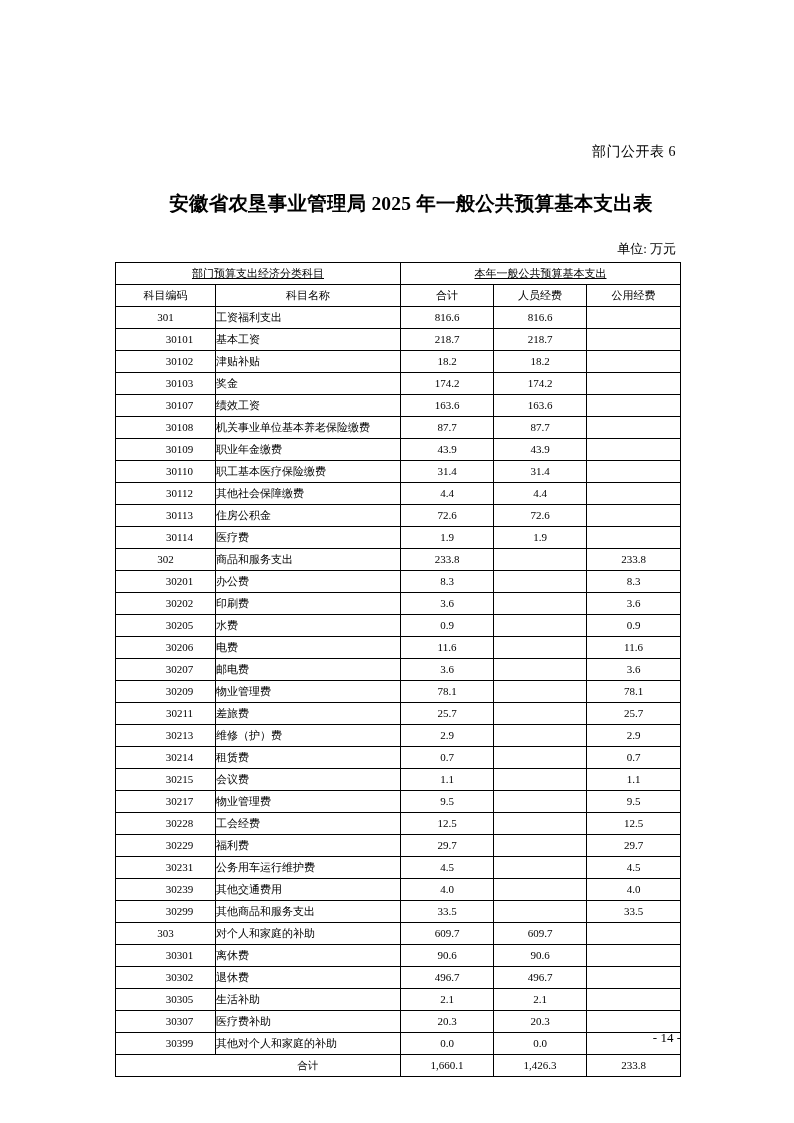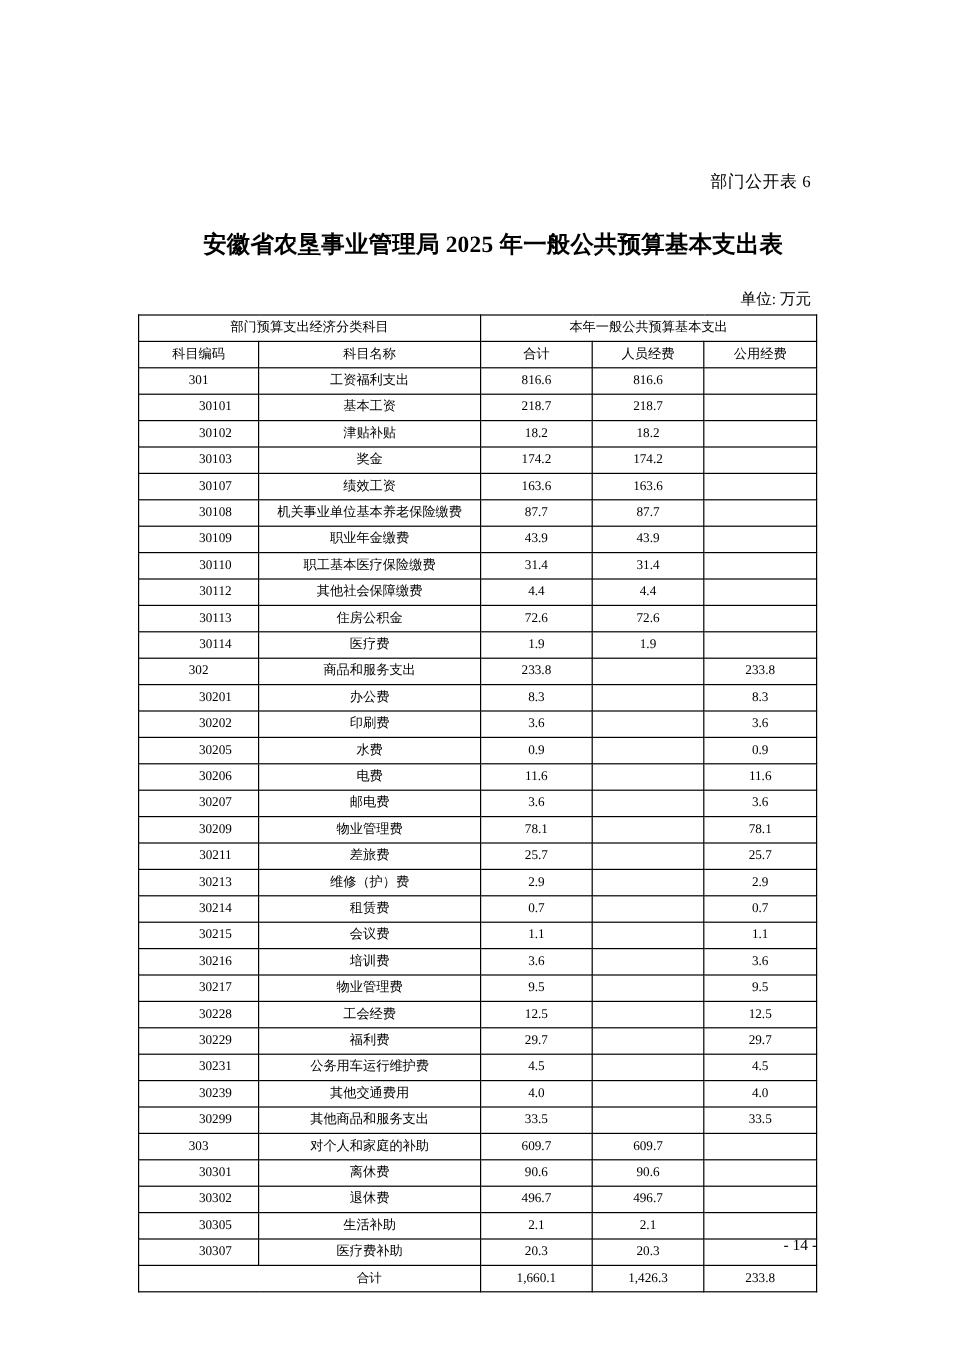--- a/index.html
+++ b/index.html
@@ -70,41 +70,42 @@
     font-weight: normal;
     font-size: 11px;
     vertical-align: middle;
   }
   .hdr-top td {
     text-align: center;
     font-size: 13.5px;
     font-weight: bold;
     height: 23px;
     line-height: 23px;
+    text-decoration: underline;
   }
   .hdr-sub td {
     text-align: center;
     font-size: 13px;
     font-weight: bold;
     height: 23px;
     line-height: 23px;
     margin-top: 12px;
   }
   .c-code {
     width: 100px;
     text-align: center;
     padding-left: 8px;
     font-size: 10.5px;
   }
   .c-code.indent {
     padding-left: 28px;
   }
   .c-name {
     width: 185px;
-    text-align: center;
+    text-align: left;
     padding-left: 20px;
     font-size: 10.5px;
   }
   .c-num {
     width: 93px;
     text-align: center;
     font-size: 12px;
   }
   .total-row td {
     font-weight: bold;
@@ -309,27 +310,20 @@
             <td class="c-num">0.7</td>
           </tr>
           <tr>
             <td class="c-code indent">30215</td>
             <td class="c-name">会议费</td>
             <td class="c-num">1.1</td>
             <td class="c-num"></td>
             <td class="c-num">1.1</td>
           </tr>
           <tr>
-            <td class="c-code indent">30216</td>
-            <td class="c-name">培训费</td>
-            <td class="c-num">3.6</td>
-            <td class="c-num"></td>
-            <td class="c-num">3.6</td>
-          </tr>
-          <tr>
             <td class="c-code indent">30217</td>
             <td class="c-name">物业管理费</td>
             <td class="c-num">9.5</td>
             <td class="c-num"></td>
             <td class="c-num">9.5</td>
           </tr>
           <tr>
             <td class="c-code indent">30228</td>
             <td class="c-name">工会经费</td>
             <td class="c-num">12.5</td>
@@ -390,20 +384,27 @@
             <td class="c-name">生活补助</td>
             <td class="c-num">2.1</td>
             <td class="c-num">2.1</td>
             <td class="c-num"></td>
           </tr>
           <tr>
             <td class="c-code indent">30307</td>
             <td class="c-name">医疗费补助</td>
             <td class="c-num">20.3</td>
             <td class="c-num">20.3</td>
+            <td class="c-num"></td>
+          </tr>
+          <tr>
+            <td class="c-code indent">30399</td>
+            <td class="c-name">其他对个人和家庭的补助</td>
+            <td class="c-num">0.0</td>
+            <td class="c-num">0.0</td>
             <td class="c-num"></td>
           </tr>
           <tr class="total-row">
             <td class="c-code"></td>
             <td class="c-name">合计</td>
             <td class="c-num">1,660.1</td>
             <td class="c-num">1,426.3</td>
             <td class="c-num">233.8</td>
           </tr>
         </tbody>

